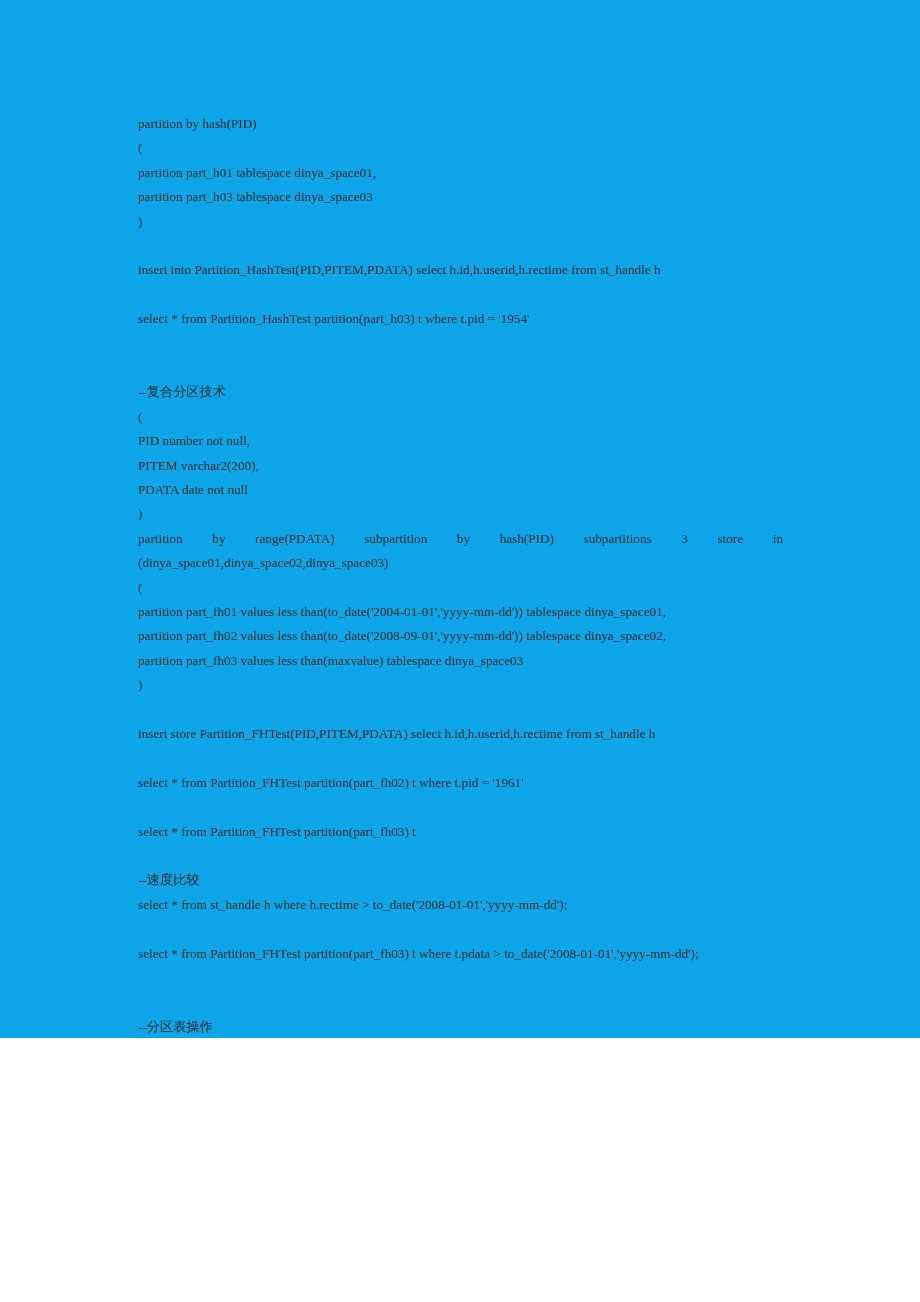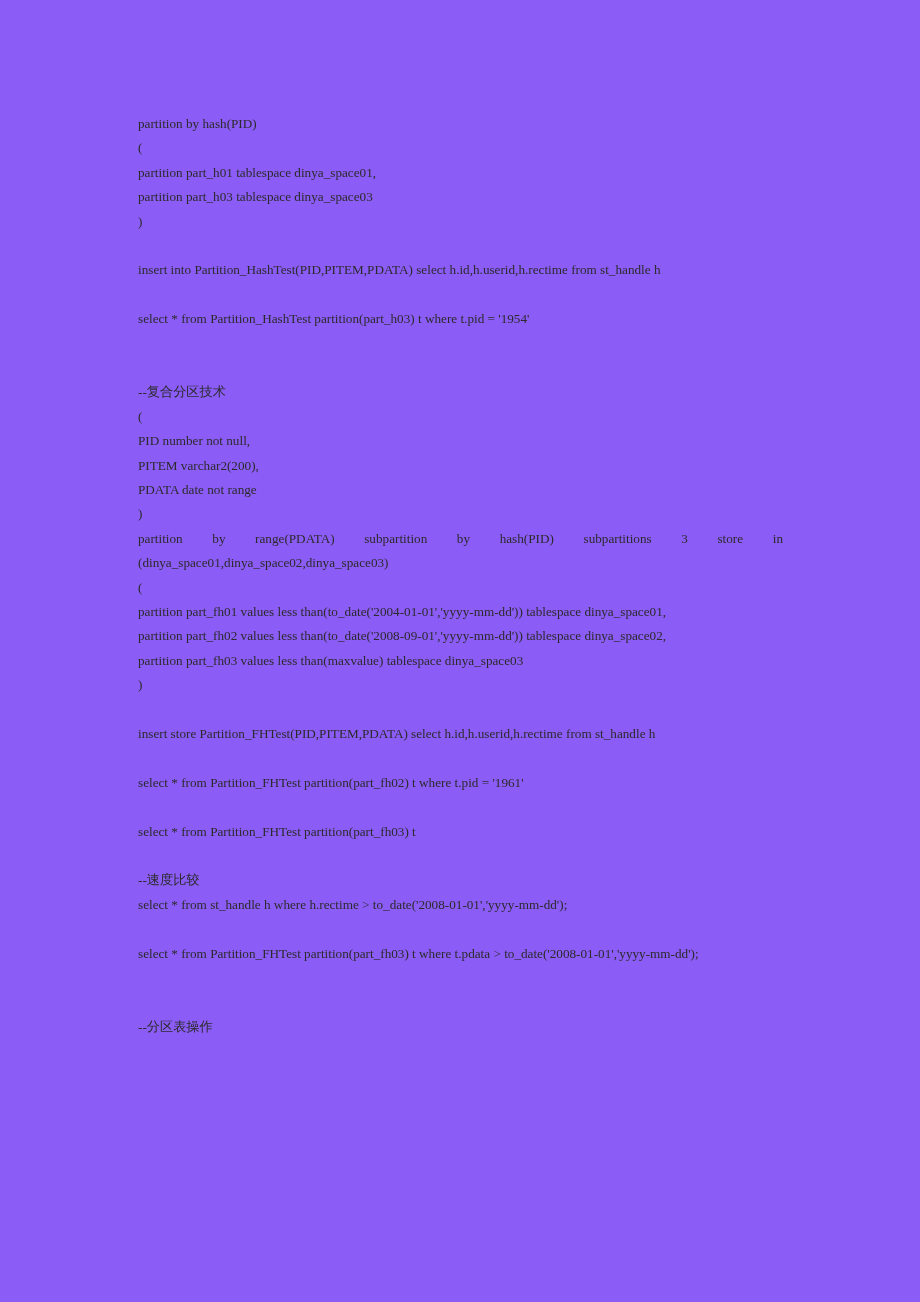--- a/index.html
+++ b/index.html
@@ -10,22 +10,22 @@
   body {
     width: 920px;
     height: 1302px;
     font-family: "Liberation Serif", "DejaVu Serif", serif;
     color: #2b2b2b;
     overflow: hidden;
   }
   #page {
     position: relative;
     width: 920px;
-    height: 1302px;
-    background: #8b5cf6;
+    height: 1038px;
+    background: #0ea5e9;
   }
   #doc-body {
     position: absolute;
     left: 138px;
     top: 112px;
     width: 645px;
   }
   .ln {
     font-size: 13.2px;
     line-height: 24.4px;
@@ -58,21 +58,21 @@
       <div class="ln blank"></div>
       <div class="ln just">insert into Partition_HashTest(PID,PITEM,PDATA) select h.id,h.userid,h.rectime from st_handle h</div>
       <div class="ln blank"></div>
       <div class="ln">select * from Partition_HashTest partition(part_h03) t where t.pid = '1954'</div>
       <div class="ln blank"></div>
       <div class="ln blank"></div>
       <div class="ln">--复合分区技术</div>
       <div class="ln">(</div>
       <div class="ln">PID number not null,</div>
       <div class="ln">PITEM varchar2(200),</div>
-      <div class="ln">PDATA date not range</div>
+      <div class="ln">PDATA date not null</div>
       <div class="ln">)</div>
       <div class="ln just">partition by range(PDATA) subpartition by hash(PID) subpartitions 3 store in (dinya_space01,dinya_space02,dinya_space03)</div>
       <div class="ln">(</div>
       <div class="ln just">partition part_fh01 values less than(to_date('2004-01-01','yyyy-mm-dd')) tablespace dinya_space01,</div>
       <div class="ln just">partition part_fh02 values less than(to_date('2008-09-01','yyyy-mm-dd')) tablespace dinya_space02,</div>
       <div class="ln">partition part_fh03 values less than(maxvalue) tablespace dinya_space03</div>
       <div class="ln">)</div>
       <div class="ln blank"></div>
       <div class="ln">insert store Partition_FHTest(PID,PITEM,PDATA) select h.id,h.userid,h.rectime from st_handle h</div>
       <div class="ln blank"></div>

